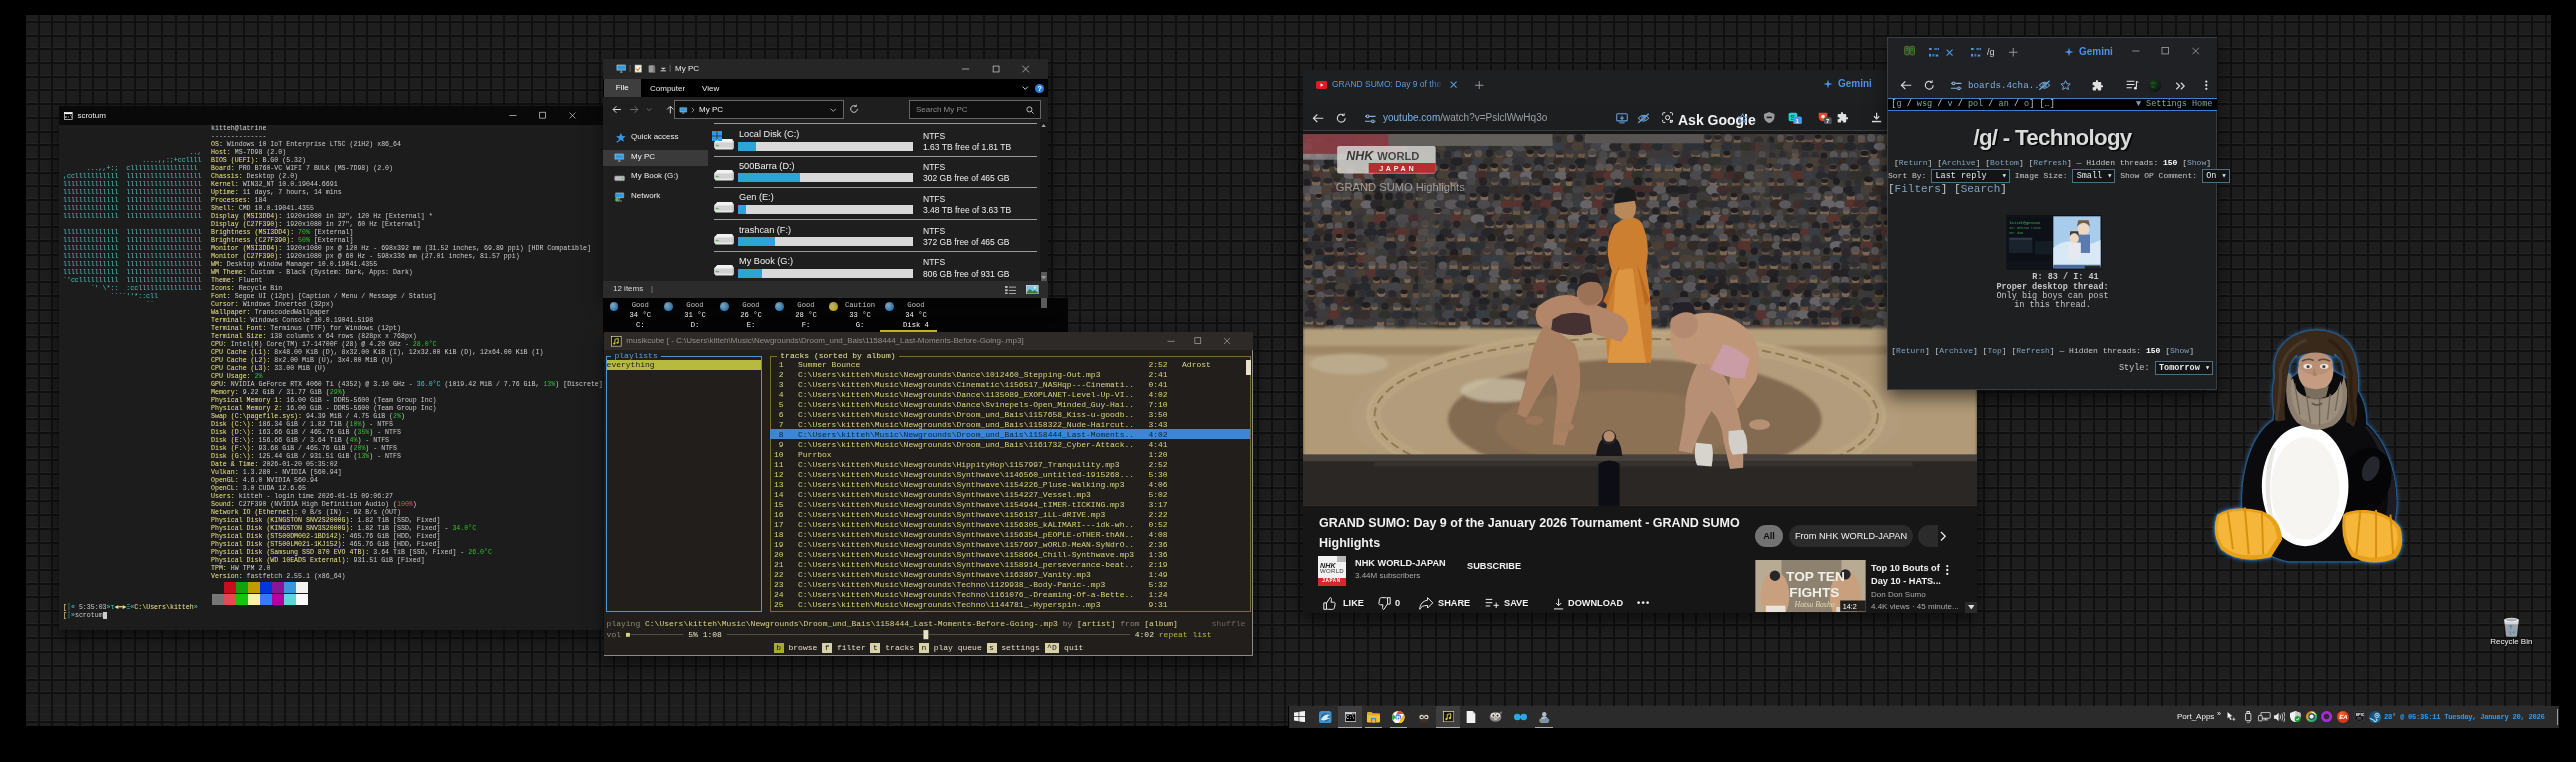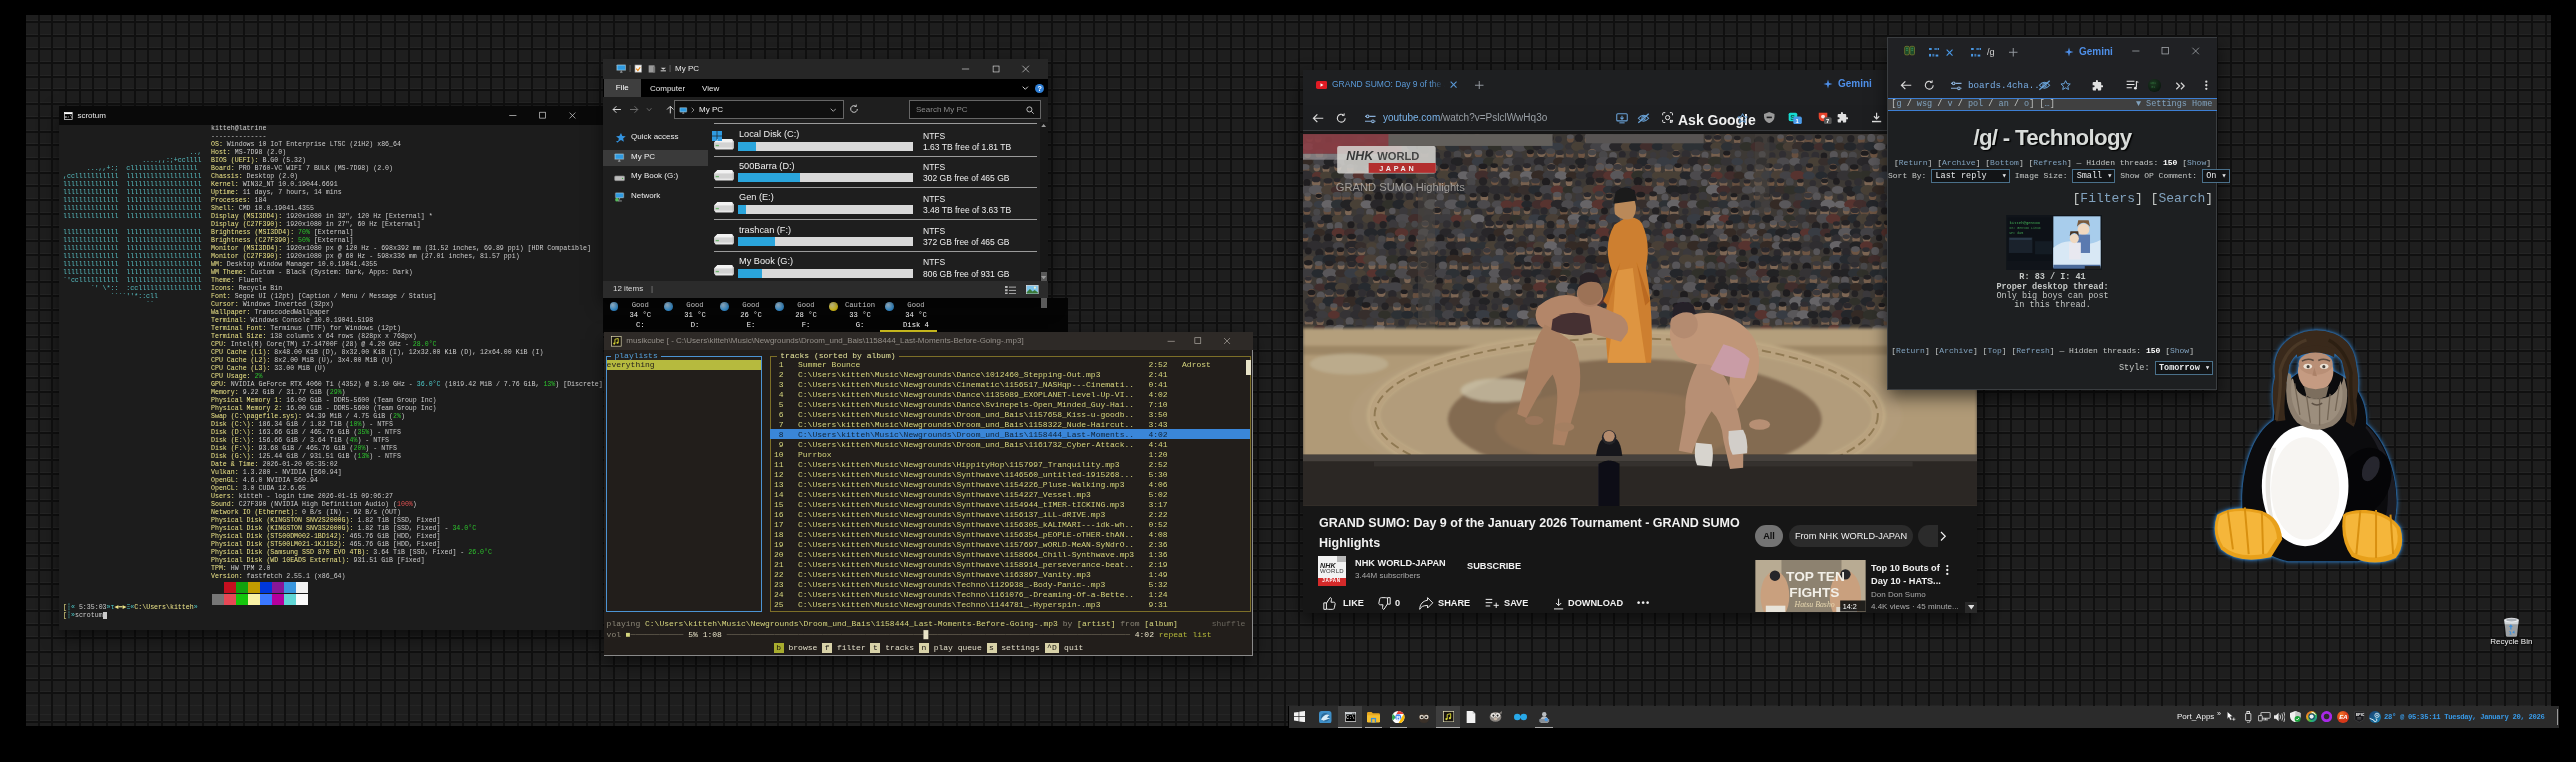--- a/index.html
+++ b/index.html
@@ -3089,29 +3089,29 @@
    <svg width="10.5" height="8" viewBox="0 0 16 12" style="position:absolute;left:287px;top:8.5px" fill="none" stroke="#d8d8d8" stroke-width="1.8">
           <path d="M2 1l5 5-5 5M9 1l5 5-5 5"></path>
         </svg>
    <svg width="2.6" height="10.5" viewBox="0 0 4 16" style="position:absolute;left:317px;top:7.2px" fill="#d8d8d8">
           <circle cx="2" cy="2.5" r="1.8"></circle>
           <circle cx="2" cy="8" r="1.8"></circle>
           <circle cx="2" cy="13.5" r="1.8"></circle>
         </svg>
   </div>
   <div class="abs" style="left:0;top:60px;width:329px;height:1.3px;background:#3d7fd4"></div>
-  <div class="abs" style="left:0;top:61px;width:329px;height:10.5px;background:#404040;font-size:8.5px">
+  <div class="abs" style="left:0;top:61px;width:329px;height:10.5px;background:#000000;font-size:8.5px">
    <span style="position:absolute;left:3.3px;top:0"><span style="color:#c5c8c6">[</span><span class="bl">g</span> <span style="color:#c5c8c6">/</span> <span class="bl">wsg</span> <span style="color:#c5c8c6">/</span> <span class="bl">v</span> <span style="color:#c5c8c6">/</span> <span class="bl">pol</span> <span style="color:#c5c8c6">/</span> <span class="bl">an</span> <span style="color:#c5c8c6">/</span> <span class="bl">o</span><span style="color:#c5c8c6">]</span> <span style="color:#c5c8c6">[</span><span class="bl">…</span><span style="color:#c5c8c6">]</span></span>
    <span style="position:absolute;right:4.6px;top:0"><span class="bl">▼ Settings Home</span></span>
   </div>
   <div class="abs" style="left:0;top:72px;width:329px;height:1.3px;background:#3d7fd4"></div>
   <div class="abs" style="left:0;top:87px;width:329px;text-align:center;font-family:'Liberation Sans',sans-serif;font-size:22.3px;font-weight:bold;color:#d8dbd9;letter-spacing:-0.7px;text-shadow:1.3px 1.3px 1.3px #000">/g/ - Technology</div>
   <div class="abs" style="left:0;top:120px;width:329px;text-align:center;font-size:8px;white-space:nowrap"><span class="br">[</span><span class="bl">Return</span><span class="br">]</span> <span class="br">[</span><span class="bl">Archive</span><span class="br">]</span> <span class="br">[</span><span class="bl">Bottom</span><span class="br">]</span> <span class="br">[</span><span class="bl">Refresh</span><span class="br">]</span> <span class="br">— Hidden threads: <b style="color:#fff">150</b></span> <span class="br">[</span><span class="bl">Show</span><span class="br">]</span></div>
   <div class="abs" style="left:0;top:131px;width:329px;font-size:8px;color:#c5c8c6;white-space:nowrap">Sort By: <span class="selbox">Last reply&nbsp;&nbsp;&nbsp;▾</span> Image Size: <span class="selbox">Small ▾</span> Show OP Comment: <span class="selbox">On ▾</span></div>
-  <div class="abs" style="left:0;top:153px;width:325px;text-align:right;font-size:13px"><span class="br">[</span><span class="bl">Filters</span><span class="br">]</span> <span class="br">[</span><span class="bl">Search</span><span class="br">]</span></div>
+  <div class="abs" style="left:0;top:145px;width:325px;text-align:left;font-size:11px"><span class="br">[</span><span class="bl">Filters</span><span class="br">]</span> <span class="br">[</span><span class="bl">Search</span><span class="br">]</span></div>
   <div class="abs" style="left:118px;top:177px;width:96px;height:55px">
    <svg width="96" height="55" viewBox="0 0 146 84">
           <rect width="146" height="84" fill="#10141a"></rect>
           <rect x="2" y="4" width="70" height="66" fill="#0d1117"></rect>
           <text x="5" y="14" font-size="6" fill="#44b858" font-family="Liberation Mono">kitteh@gentoo</text>
           <text x="5" y="22" font-size="5" fill="#3f9a50" font-family="Liberation Mono">OS: Gentoo Linux</text>
           <text x="5" y="29" font-size="5" fill="#3f9a50" font-family="Liberation Mono">WM: dwm</text>
           <rect x="4" y="34" width="36" height="24" fill="#1a222c"></rect>
           <rect x="5" y="35" width="34" height="3" fill="#2a3a4a"></rect>
           <rect x="44" y="40" width="26" height="20" fill="#141c24"></rect>
@@ -3120,21 +3120,21 @@
           <circle cx="118" cy="22" r="9" fill="#f0d8c0"></circle>
           <path d="M108 18q10-12 20 0l-2-10h-16z" fill="#7a5a3c"></path>
           <rect x="108" y="30" width="20" height="28" fill="#5a7ab0"></rect>
           <rect x="96" y="42" width="18" height="26" fill="#e8e8f0"></rect>
           <circle cx="104" cy="36" r="7" fill="#f0d8c0"></circle>
           <path d="M97 32q7-9 14 0l-1-7h-12z" fill="#4a3424"></path>
           <rect x="72" y="76" width="72" height="6" fill="#4a6a9a"></rect>
           <rect x="120" y="78" width="24" height="5" fill="#222"></rect>
         </svg>
   </div>
-  <div class="abs" style="left:0;top:234px;width:329px;text-align:center;font-size:8.5px;font-weight:bold;color:#c5c8c6">R: 83 / I: 41</div>
+  <div class="abs" style="left:13px;top:234px;width:329px;text-align:center;font-size:8.5px;font-weight:bold;color:#c5c8c6">R: 83 / I: 41</div>
   <div class="abs" style="left:0;top:244px;width:329px;text-align:center;font-size:8.5px;font-weight:bold;color:#c5c8c6">Proper desktop thread:</div>
   <div class="abs" style="left:0;top:253px;width:329px;text-align:center;font-size:8.5px;color:#c5c8c6">Only big boys can post</div>
   <div class="abs" style="left:0;top:262px;width:329px;text-align:center;font-size:8.5px;color:#c5c8c6">in this thread.</div>
   <div class="abs" style="left:3.3px;top:308px;font-size:8px;white-space:nowrap"><span class="br">[</span><span class="bl">Return</span><span class="br">]</span> <span class="br">[</span><span class="bl">Archive</span><span class="br">]</span> <span class="br">[</span><span class="bl">Top</span><span class="br">]</span> <span class="br">[</span><span class="bl">Refresh</span><span class="br">]</span> <span class="br">— Hidden threads: <b style="color:#fff">150</b></span> <span class="br">[</span><span class="bl">Show</span><span class="br">]</span></div>
   <div class="abs" style="left:0;top:323px;width:325px;text-align:right;font-size:8.5px;color:#c5c8c6">Style: <span class="selbox" style="font-weight:bold">Tomorrow ▾</span></div>
  </div>
  <div class="abs" id="tb">
   <svg width="11.2" height="11.2" viewBox="0 0 17 17" style="position:absolute;left:5.3px;top:5.3px" fill="#f2f2f2">
         <path d="M0 2.4L7 1.4v6.6H0zM8 1.2L17 0v8H8zM0 9h7v6.6L0 14.6zM8 9h9v8L8 15.8z"></path>
       </svg>

